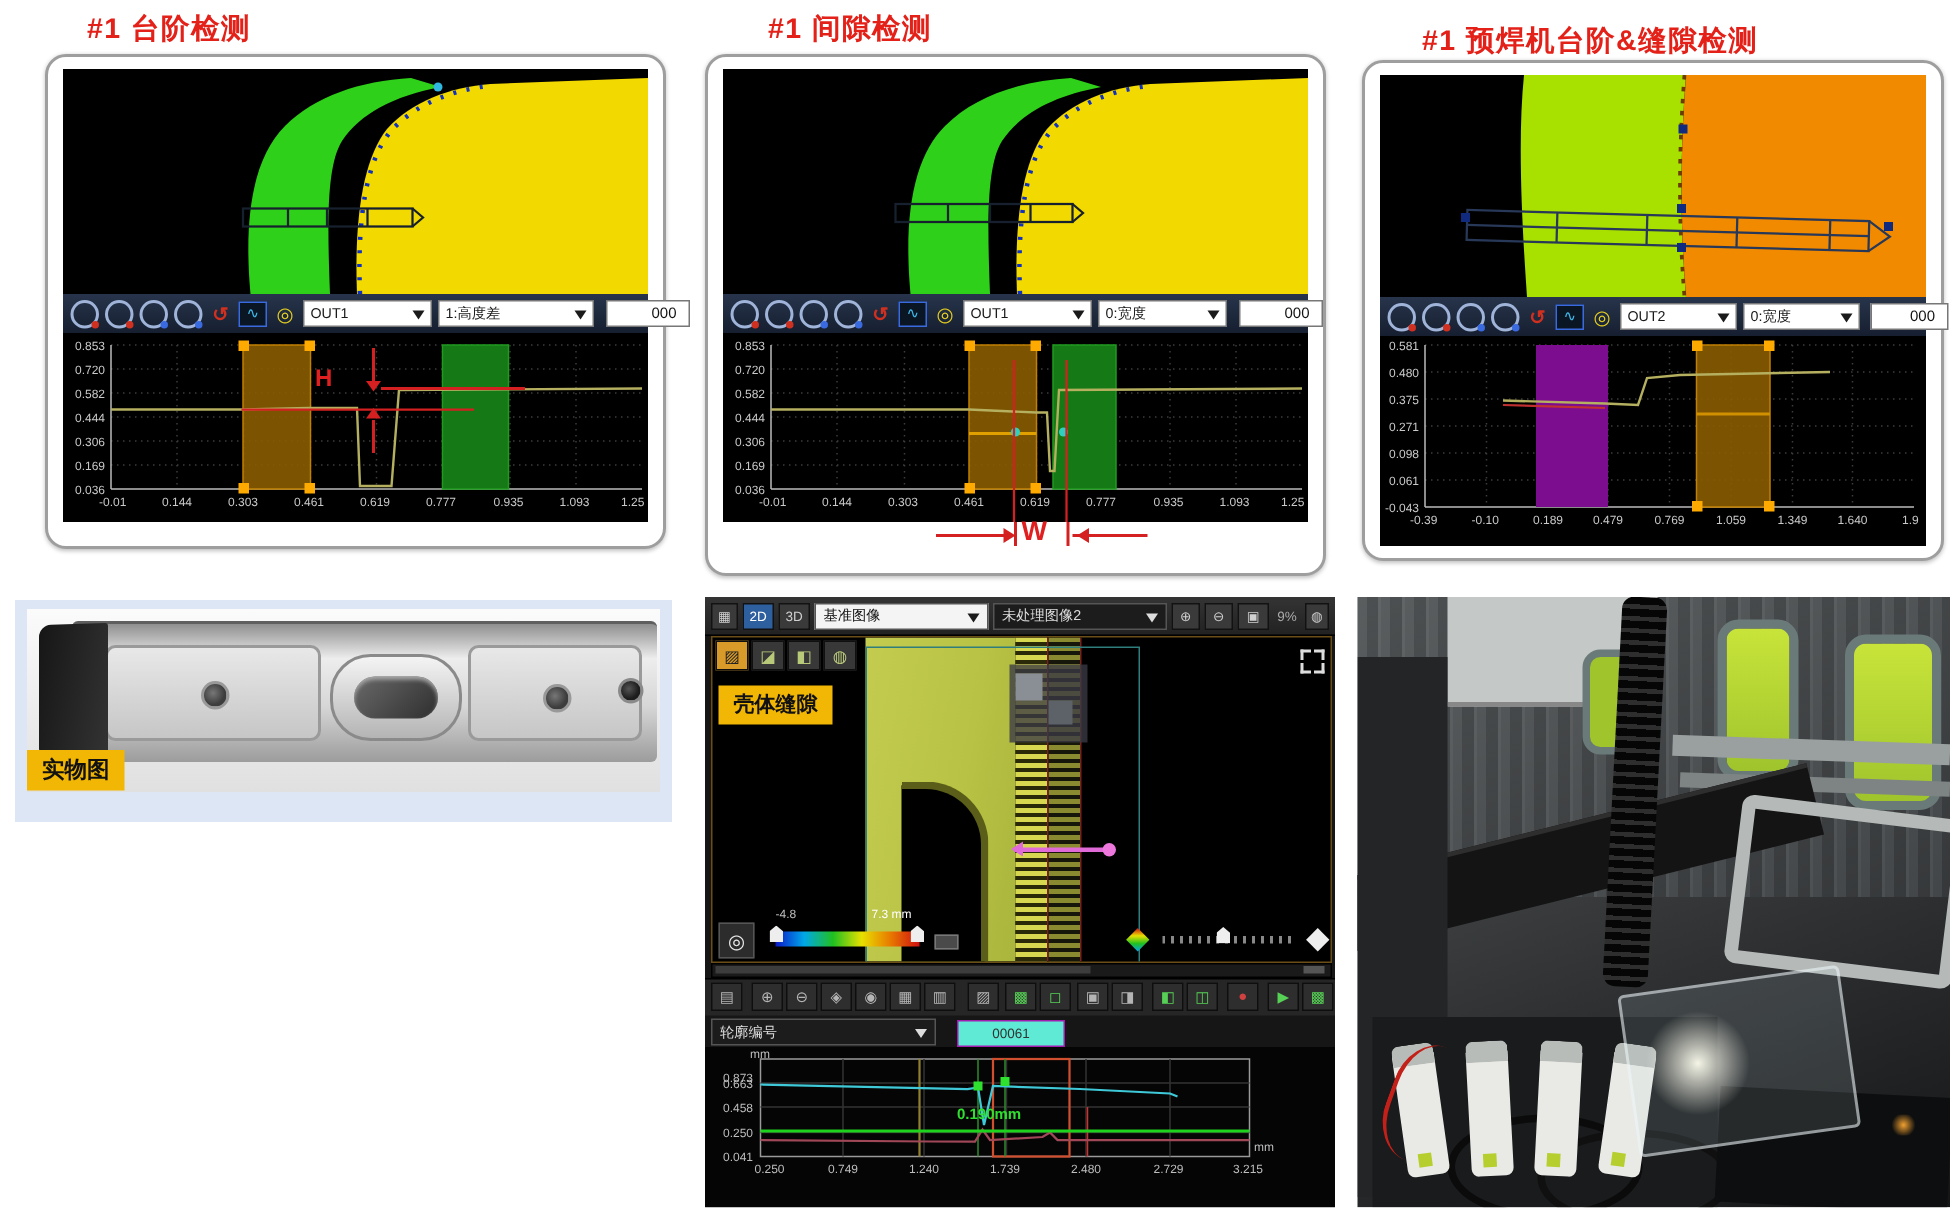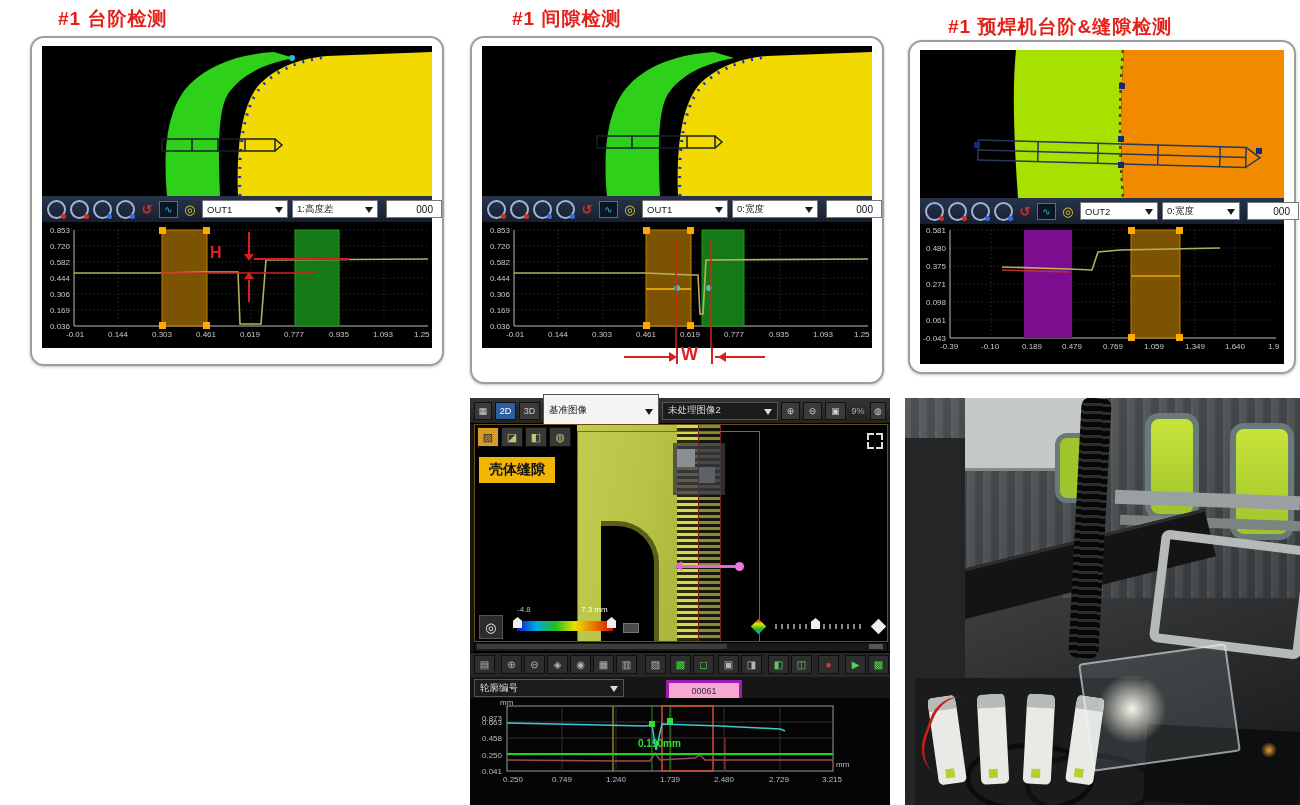--- a/index.html
+++ b/index.html
@@ -29,21 +29,21 @@
   .tick.y{width:26px;text-align:right}
   .annH{position:absolute;color:#e02020;font-weight:bold;font-size:16px}
   .rline{position:absolute;background:#d42020}
   .ahead{position:absolute;width:0;height:0;border:5px solid transparent}
   .ylab{position:absolute;background:#f2b705;color:#111;font-weight:bold;font-size:14px;padding:4px 10px;white-space:nowrap}
   
   .itop{position:absolute;background:linear-gradient(#343434,#222);border-bottom:1px solid #000;display:flex;align-items:center;gap:3px;padding:0 4px;box-sizing:border-box}
   .tbtn{height:18px;background:#3a3a3a;border:1px solid #121212;color:#cfcfcf;font-size:9px;
         display:flex;align-items:center;justify-content:center;box-sizing:border-box;flex:0 0 auto}
   .tbtn.on{background:#2e5f9e;color:#fff}
-  .wdd{height:18px;background:#f4f4f4;border:1px solid #555;color:#111;font-size:9.5px;display:flex;align-items:center;padding:16px 5px;box-sizing:border-box;flex:0 0 auto}
+  .wdd{height:18px;background:#f4f4f4;border:1px solid #555;color:#111;font-size:9.5px;display:flex;align-items:center;padding:0 5px;box-sizing:border-box;flex:0 0 auto}
   .ddd{height:18px;background:#1c1c1c;border:1px solid #555;color:#ddd;font-size:9.5px;display:flex;align-items:center;padding:0 5px;box-sizing:border-box;flex:0 0 auto}
   .iview{position:absolute;background:#000;border:1px solid #6a4e16;overflow:hidden}
   .mbtn{position:absolute;width:22px;height:20px;background:#383838;border:1px solid #101010;color:#b9c97a;
         font-size:11px;display:flex;align-items:center;justify-content:center;box-sizing:border-box}
   .mbtn.on{background:#d89a28;color:#222}
   .corner{position:absolute;width:5px;height:5px;border:2px solid #ddd}
   .pent{position:absolute;width:9px;height:11px;background:#eee;clip-path:polygon(50% 0,100% 35%,100% 100%,0 100%,0 35%)}
   .tb2{position:absolute;width:21px;height:19px;background:#2e2e2e;border:1px solid #0e0e0e;color:#b5b5b5;
        font-size:10px;display:flex;align-items:center;justify-content:center;box-sizing:border-box}
   .tb2.g{color:#56d156}.tb2.r{color:#d04040}
@@ -85,21 +85,21 @@
       <span class="vicon">
           <span class="d b"></span>
         </span>
       <span class="gy">↺</span>
       <span class="wv">∿</span>
       <span class="ly">◎</span>
       <span class="vsel" style="width:86px">
           <span>OUT1</span>
           <span class="tri"></span>
         </span>
-      <span class="vsel" style="width:86px">
+      <span class="vsel" style="width:104px">
           <span>1:高度差</span>
           <span class="tri"></span>
         </span>
       <span class="vval" style="width:56px;margin-left:4px">000</span>
     </div>
     <div class="vg" style="left:10px;top:184px;width:390px;height:126px">
       <svg width="390" height="126" viewBox="0 0 390 126">
         <g stroke="#3c3c3c" stroke-width="1" stroke-dasharray="1,3">
           <line x1="32" y1="8" x2="386" y2="8"></line>
             <line x1="32" y1="24" x2="386" y2="24"></line>
@@ -349,20 +349,38 @@
       <span class="tick" style="left:102px;top:118px">0.189</span>
       <span class="tick" style="left:142px;top:118px">0.479</span>
       <span class="tick" style="left:183px;top:118px">0.769</span>
       <span class="tick" style="left:224px;top:118px">1.059</span>
       <span class="tick" style="left:265px;top:118px">1.349</span>
       <span class="tick" style="left:305px;top:118px">1.640</span>
       <span class="tick" style="left:348px;top:118px">1.9</span>
     </div>
   </div>
 
+  <div class="abs" style="left:10px;top:400px;width:438px;height:148px;background:#dce6f4">
+    <div class="abs" style="left:8px;top:6px;width:422px;height:122px;background:linear-gradient(#fbfbfb,#e0e0e0);overflow:hidden">
+      <div class="abs" style="left:30px;top:8px;width:390px;height:92px;background:linear-gradient(180deg,#8f8f8f,#ededed 25%,#d6d6d6 60%,#9c9c9c);border-radius:4px;border-top:2px solid #5f5f5f">
+        <div class="abs" style="left:22px;top:14px;width:140px;height:60px;border:2px solid #9a9a9a;border-radius:7px;background:linear-gradient(#e8e8e8,#c6c6c6)">
+          <div class="abs" style="left:62px;top:22px;width:15px;height:15px;border-radius:50%;background:radial-gradient(circle at 40% 40%,#777,#3d3d3d 60%);border:2px solid #999"></div>
+        </div>
+        <div class="abs" style="left:172px;top:20px;width:84px;height:54px;border-radius:27px;background:linear-gradient(#f4f4f4,#b4b4b4);border:2px solid #8a8a8a">
+          <div class="abs" style="left:14px;top:13px;width:56px;height:28px;border-radius:14px;background:linear-gradient(135deg,#6a6a6a,#2e2e2e);box-shadow:inset 0 2px 3px #aaa"></div>
+        </div>
+        <div class="abs" style="left:264px;top:14px;width:112px;height:60px;border:2px solid #9a9a9a;border-radius:7px;background:linear-gradient(#e8e8e8,#c6c6c6)">
+          <div class="abs" style="left:48px;top:24px;width:15px;height:15px;border-radius:50%;background:radial-gradient(circle at 40% 40%,#777,#3d3d3d 60%);border:2px solid #999"></div>
+        </div>
+        <div class="abs" style="left:364px;top:36px;width:13px;height:13px;border-radius:50%;background:radial-gradient(circle at 40% 40%,#555,#1d1d1d 60%);border:2px solid #8a8a8a"></div>
+      </div>
+      <div class="abs" style="left:8px;top:10px;width:46px;height:90px;background:linear-gradient(100deg,#161616,#333);border-radius:8px 2px 2px 8px;transform:skewY(-2deg)"></div>
+    </div>
+    <span class="ylab" style="left:8px;top:100px;font-size:15px">实物图</span>
+  </div>
 
 
   <div class="abs" style="left:470px;top:398px;width:420px;height:407px;background:#161616">
     <div class="itop" style="left:0;top:0;width:420px;height:26px">
       <span class="tbtn" style="width:18px">▦</span>
       <span class="tbtn on" style="width:21px">2D</span>
       <span class="tbtn" style="width:21px">3D</span>
       <span class="wdd" style="width:116px">
           <span>基准图像</span>
           <span class="tri"></span>
@@ -438,21 +456,21 @@
       <span class="tb2 r" style="left:348px;top:2px">●</span>
       <span class="tb2 g" style="left:375px;top:2px">▶</span>
       <span class="tb2 g" style="left:398px;top:2px">▩</span>
     </div>
 
     <div class="abs" style="left:0;top:280px;width:420px;height:20px">
       <span class="ddd" style="position:absolute;left:4px;top:1px;width:150px">
           <span>轮廓编号</span>
           <span class="triw"></span>
         </span>
-      <span class="abs" style="left:196px;top:2px;width:70px;height:16px;background:#f9a8d4;border:3px solid #a21caf;font-size:9px;color:#333;display:flex;align-items:center;justify-content:center">00061</span>
+      <span class="abs" style="left:168px;top:2px;width:70px;height:16px;background:#5eead4;border:1px solid #a21caf;font-size:9px;color:#333;display:flex;align-items:center;justify-content:center">00061</span>
     </div>
 
     <div class="abs" style="left:0;top:300px;width:420px;height:107px;background:#050505">
       <span class="itick" style="left:30px;top:0">mm</span>
       <svg width="420" height="107" viewBox="0 0 420 107">
         <rect x="37" y="8" width="326" height="65" fill="none" stroke="#9a9a9a"></rect>
         <g stroke="#333" stroke-width="1">
           <line x1="37" y1="24" x2="363" y2="24"></line>
             <line x1="37" y1="40" x2="363" y2="40"></line>
             <line x1="37" y1="57" x2="363" y2="57"></line>

